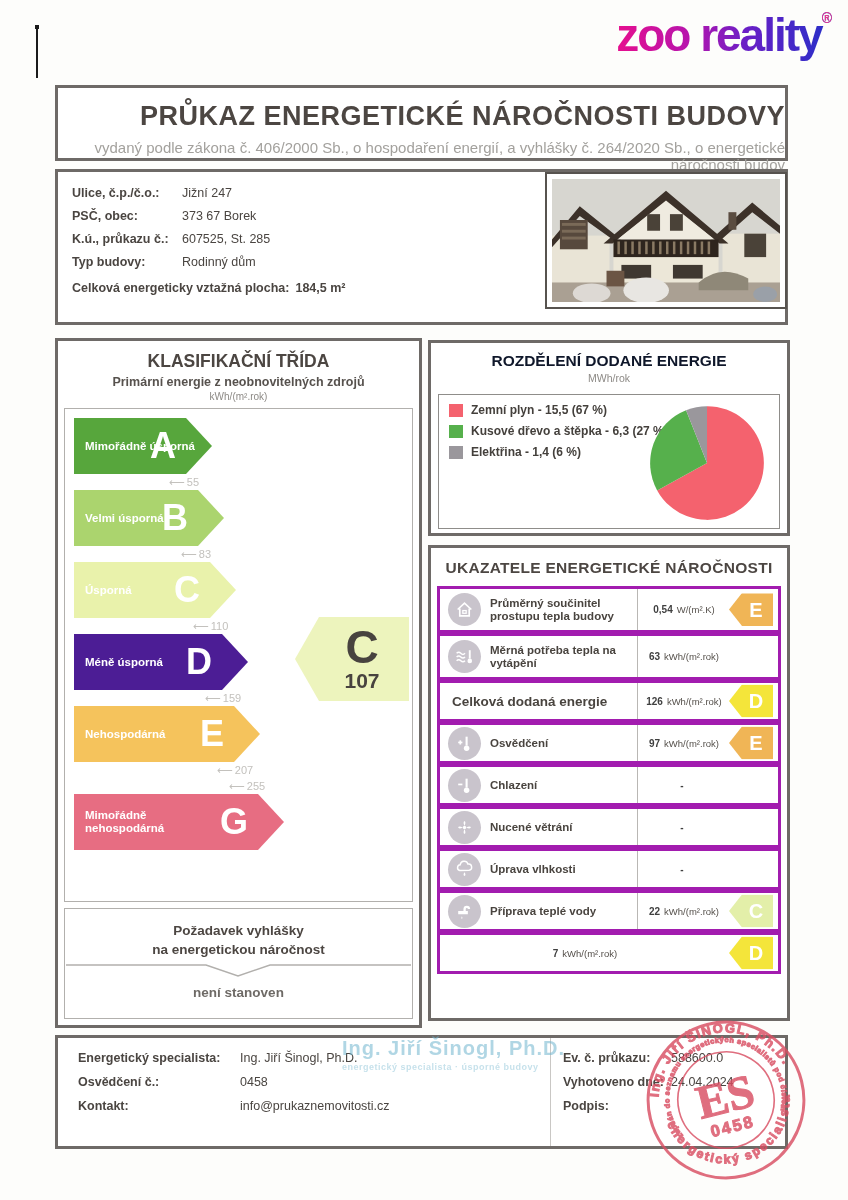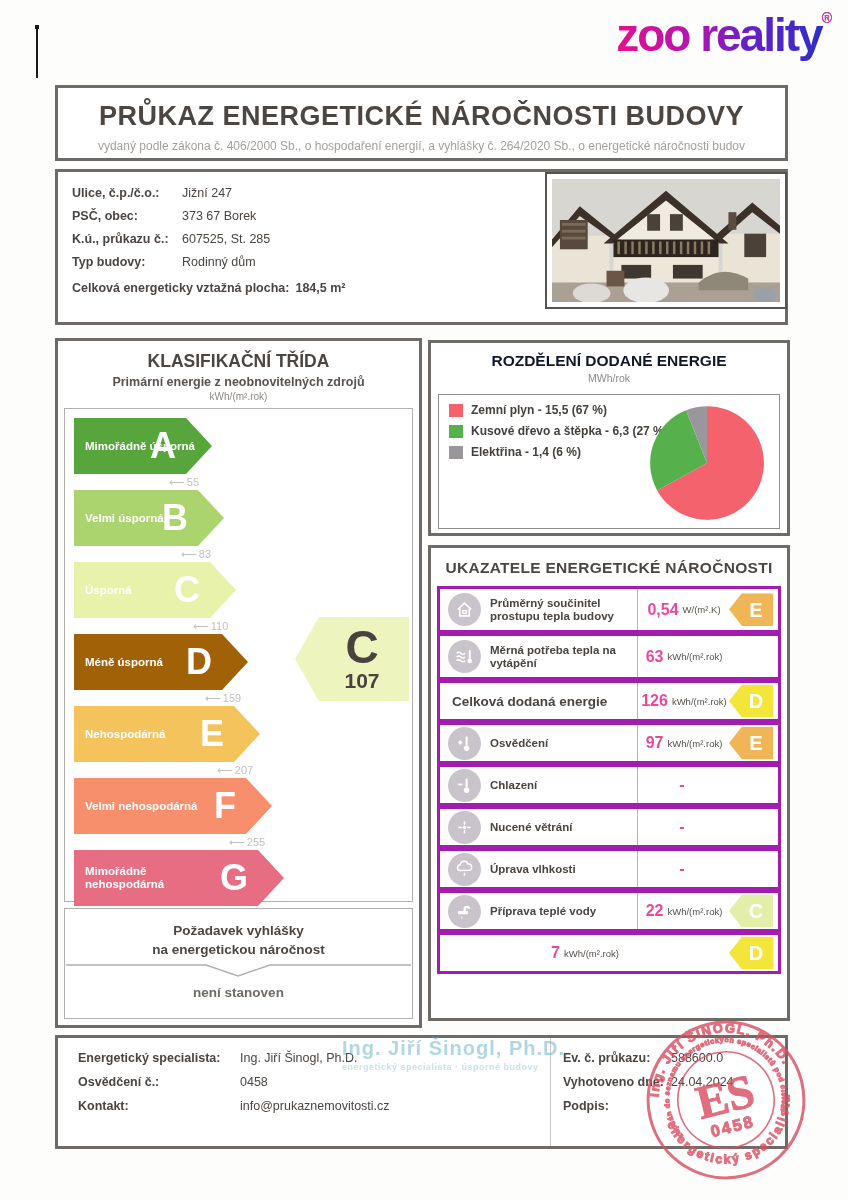--- a/index.html
+++ b/index.html
@@ -14,23 +14,23 @@
   .logo { position:absolute; top:10px; right:16px; font-weight:bold; font-size:46px; letter-spacing:-2px;
           background:linear-gradient(90deg,#e60f8e 0%, #b515ae 35%, #6a1fc6 60%, #2630c8 100%);
           -webkit-background-clip:text; background-clip:text; color:transparent; line-height:1.1; }
   .logo sup { font-size:14px; letter-spacing:0; background:none; -webkit-background-clip:initial; color:#e6398e; vertical-align:28px; font-weight:bold; }
 
   
   .box { position:absolute; background:#fff; border:3px solid #6e6a67; }
   .thinbox { border:1px solid #b2b0ad; background:#fff; }
 
   
-  .title-box { left:55px; top:85px; width:733px; height:76px; text-align:center; padding-top:13px; }
+  .title-box { left:55px; top:85px; width:733px; height:76px; text-align:right; padding-top:13px; }
   .title-box h1 { font-size:27px; letter-spacing:0.5px; color:#4c4642; font-weight:bold; }
-  .title-box .sub { margin-top:7px; font-size:12px; color:#a3a19d; }
+  .title-box .sub { margin-top:7px; font-size:15px; color:#a3a19d; }
 
   
   .info-box { left:55px; top:169px; width:733px; height:156px; padding:14px 0 0 14px; }
   .field-row { display:flex; margin-bottom:9px; font-size:12.5px; }
   .field-row .lbl { font-weight:bold; width:108px; flex:none; }
   .field-row .val { margin-left:2px; }
   .area-row { margin-top:12px; font-size:12.5px; font-weight:bold; }
   .area-row .val { margin-left:6px; }
 
   .photo-frame { position:absolute; left:545px; top:172px; width:242px; height:137px; border:2px solid #57534f; background:#fff; padding:5px; }
@@ -76,21 +76,21 @@
   .ind-box .h1 { text-align:center; font-size:15.5px; font-weight:bold; margin:11px 0 9px; color:#4c4642; letter-spacing:0.3px; }
   .ind-rows { padding:0 6px; }
   .ind-row { position:relative; display:flex; border:3px solid #a21caf; margin-bottom:0; height:42px; background:#fff; }
   .ind-row.tall { height:47px; }
   .ind-left { width:198px; flex:none; border-right:1px solid #b9b7b4; display:flex; align-items:center; padding-left:8px; }
   .icon-circle { width:33px; height:33px; border-radius:50%; background:#c9c4cc; flex:none; display:flex; align-items:center; justify-content:center; margin-right:9px; }
   .icon-circle svg { width:21px; height:21px; }
   .ind-label { font-size:11.5px; font-weight:bold; line-height:13px; color:#49443f; padding-right:4px; }
   .ind-label.big { font-size:13.5px; padding-left:4px; }
   .ind-right { flex:1; display:flex; align-items:center; justify-content:center; padding-right:48px; }
-  .ind-value { font-size:16px; font-weight:bold; color:#ec4899; }
+  .ind-value { font-size:10px; font-weight:bold; color:#404040; }
   .ind-unit { font-size:9.5px; color:#55504b; margin-left:4px; }
   .class-badge { position:absolute; right:5px; top:50%; transform:translateY(-50%); width:44px; height:33px;
       clip-path:polygon(0 50%, 13px 0, 100% 0, 100% 100%, 13px 100%);
       display:flex; align-items:center; justify-content:center; padding-left:10px;
       color:#fff; font-size:20px; font-weight:bold; }
 
   
   .footer-box { left:55px; top:1035px; width:733px; height:114px; padding:13px 0 0 20px; }
   .f-row { display:flex; margin-bottom:10px; font-size:12.5px; }
   .f-row .lbl { font-weight:bold; width:162px; flex:none; }
@@ -205,34 +205,30 @@
       <div class="band" style="background: rgb(171, 212, 110); width: 150px;">
         <span class="blabel">Velmi úsporná</span>
         <span class="bletter">B</span>
       </div>
       <div class="limit" style="padding-left: 107px;"><span class="larrow">⟵</span><span>83</span></div>
       <div class="band" style="background: rgb(233, 242, 171); width: 162px;">
         <span class="blabel">Úsporná</span>
         <span class="bletter">C</span>
       </div>
       <div class="limit" style="padding-left: 119px;"><span class="larrow">⟵</span><span>110</span></div>
-      <div class="band" style="background: #a16207; width: 174px;">
+      <div class="band" style="background: #4c1d95; width: 174px;">
         <span class="blabel">Méně úsporná</span>
         <span class="bletter">D</span>
       </div>
       <div class="limit" style="padding-left: 131px;"><span class="larrow">⟵</span><span>159</span></div>
       <div class="band" style="background: rgb(245, 195, 92); width: 186px;">
         <span class="blabel">Nehospodárná</span>
         <span class="bletter">E</span>
       </div>
       <div class="limit" style="padding-left: 143px;"><span class="larrow">⟵</span><span>207</span></div>
-      <div class="band" style="background: rgb(247, 143, 109); width: 198px;">
-        <span class="blabel">Velmi nehospodárná</span>
-        <span class="bletter">F</span>
-      </div>
       <div class="limit" style="padding-left: 155px;"><span class="larrow">⟵</span><span>255</span></div>
       <div class="band" style="background: rgb(231, 109, 130); width: 210px;">
         <span class="blabel">Mimořádně nehospodárná</span>
         <span class="bletter">G</span>
       </div>
 
       <div class="indicator-arrow" id="indicator-arrow" style="background: rgb(237, 244, 189);">
         <span class="iletter">C</span>
         <span class="ivalue">107</span>
       </div>

